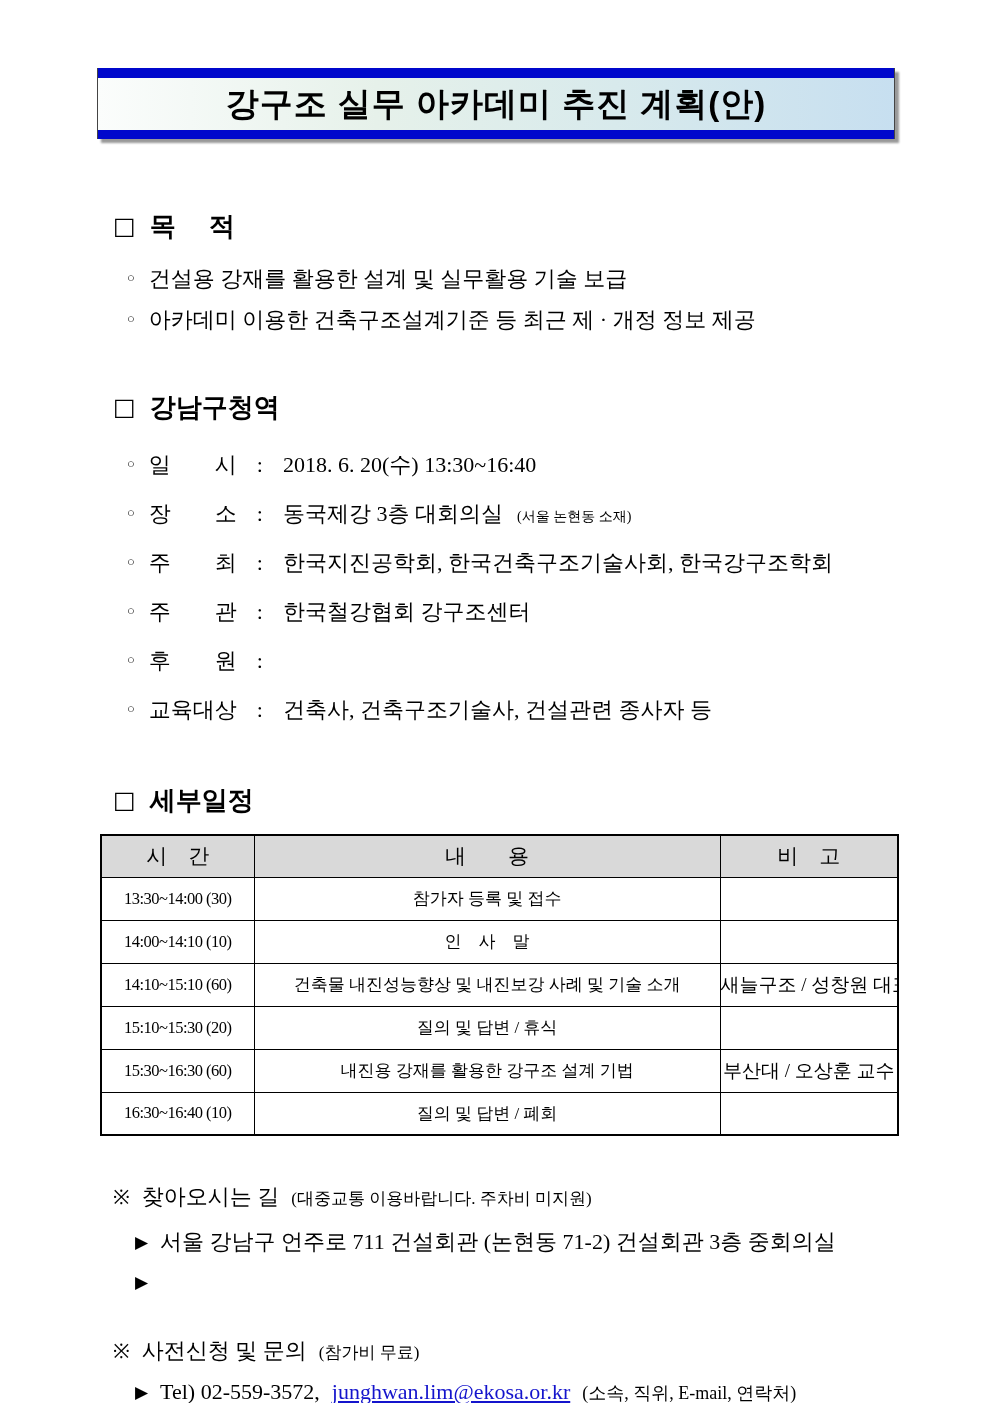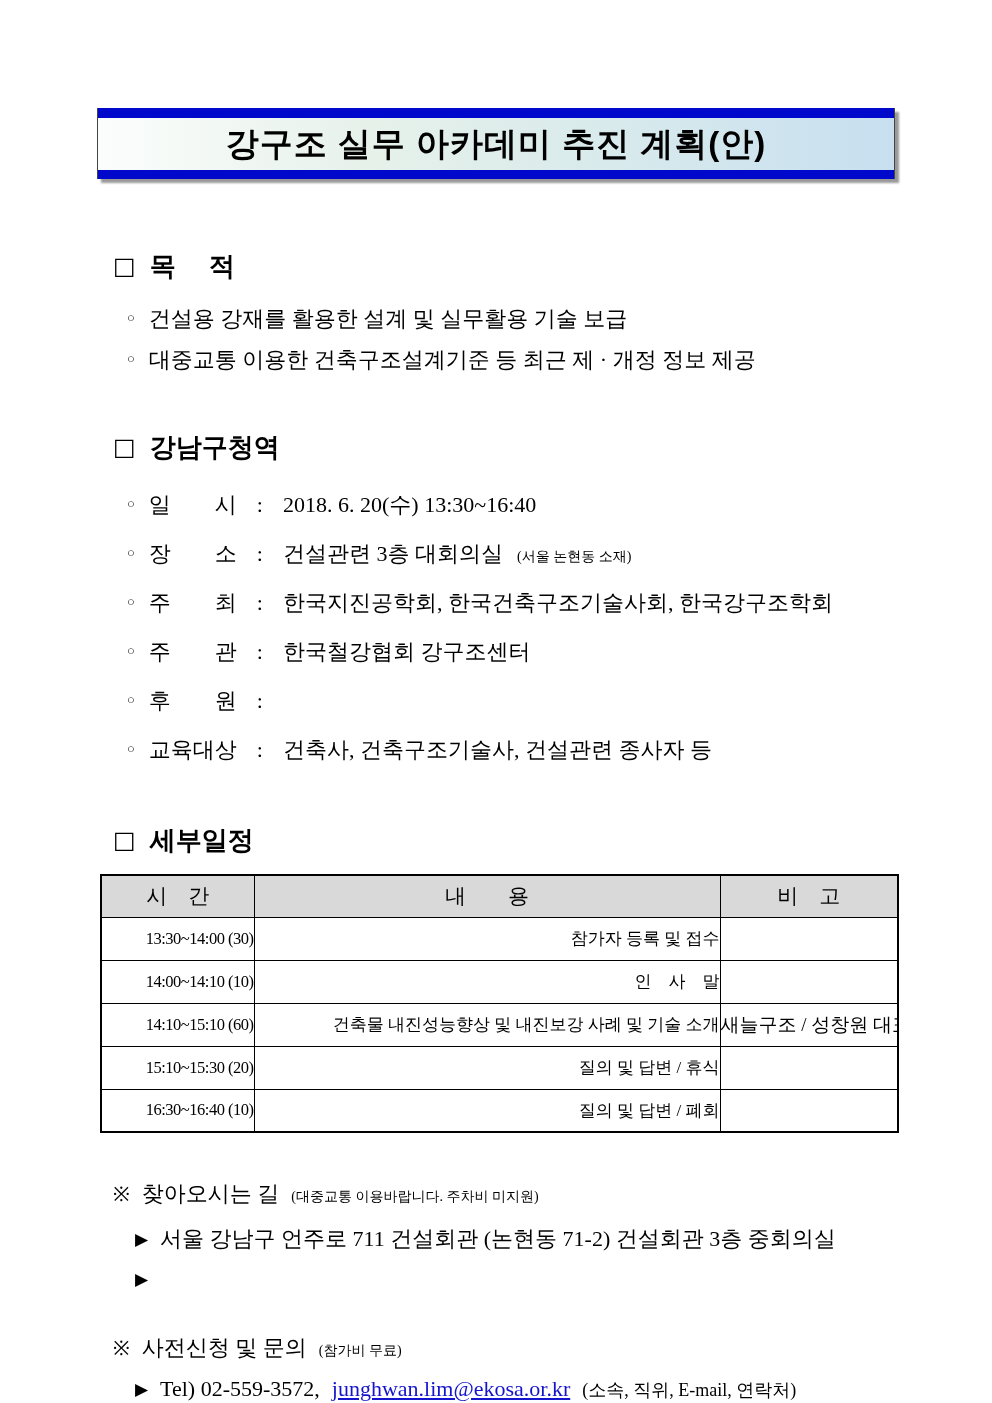--- a/index.html
+++ b/index.html
@@ -8,21 +8,21 @@
     width: 992px; height: 1403px;
     font-family: "Liberation Serif", serif;
     color: #000000;
     position: relative;
     overflow: hidden;
   }
   .page { width: 992px; height: 1403px; position: relative; }
 
   
   .banner {
-    margin: 108px 97px 0 97px;
+    margin: 68px 97px 0 97px;
     border-left: 1px solid #444;
     border-right: 1px solid #444;
     box-shadow: 4px 4px 2px rgba(0,0,0,0.40);
   }
   .banner .bar-top { height: 10px; background: #0008cc; }
   .banner .bar-bottom { height: 9px; background: #0008cc; }
   .banner .banner-body {
     height: 52px;
     background: linear-gradient(90deg, #fbfdfc 0%, #e6f1ea 35%, #d8eaec 65%, #c7dff0 100%);
     display: flex; align-items: center; justify-content: center;
@@ -80,33 +80,33 @@
     text-align: center; vertical-align: middle;
     overflow: hidden; white-space: pre;
   }
   .schedule-table { border: 2px solid #000; }
   .schedule-table th {
     background: #d9d9d9;
     font-family: "Liberation Serif", serif;
     font-weight: normal; font-size: 21px;
     height: 42px;
   }
-  .schedule-table td { height: 43px; text-align: right; }
+  .schedule-table td { height: 43px; }
   td.cell-time { font-size: 16.5px; letter-spacing: -0.5px; }
   td.cell-content { font-size: 17px; }
   td.cell-remark { font-size: 19px; }
 
   
   .note-section { margin-left: 113px; }
   .note-heading {
     display: flex; align-items: baseline; gap: 12px;
     font-size: 22px; white-space: pre;
   }
   .ref-marker { font-size: 20px; }
-  .note-small { font-size: 14px; }
+  .note-small { font-size: 17px; }
   .arrow-list { margin: 10px 0 0 135px; }
   .arrow-item {
     display: flex; align-items: baseline; gap: 12px;
     font-size: 22px; line-height: 40px; white-space: pre;
   }
   .arrow-marker { font-size: 17px; position: relative; top: -1px; }
   .email-link { color: #1414cc; text-decoration: underline; }
   .contact-suffix { font-size: 18px; }
 
   .mt-purpose  { margin-top: 70px; }
@@ -128,30 +128,30 @@
     </div>
     <div class="bar-bottom"></div>
   </div>
 
   <div class="section-heading mt-purpose">
     <span class="square-marker">□</span>
     <span>목　 적</span>
   </div>
   <div class="bullet-list" id="purpose-list">
       <div class="bullet-item"><span class="circle-marker">○</span><span>건설용 강재를 활용한 설계 및 실무활용 기술 보급</span></div>
-      <div class="bullet-item"><span class="circle-marker">○</span><span>대중교통 이용한 건축구조설계기준 등 최근 제 · 개정 정보 제공</span></div>
+      <div class="bullet-item"><span class="circle-marker">○</span><span>아카데미 이용한 건축구조설계기준 등 최근 제 · 개정 정보 제공</span></div>
     </div>
 
   <div class="section-heading mt-overview">
     <span class="square-marker">□</span>
     <span>강남구청역</span>
   </div>
   <div class="overview-list" id="overview-list">
       <div class="overview-item"><span class="circle-marker">○</span><span class="overview-label">일　　시</span><span class="overview-colon">:</span><span>2018. 6. 20(수) 13:30~16:40</span></div>
-      <div class="overview-item"><span class="circle-marker">○</span><span class="overview-label">장　　소</span><span class="overview-colon">:</span><span>건설관련 3층 대회의실</span><span class="overview-note">(서울 논현동 소재)</span></div>
+      <div class="overview-item"><span class="circle-marker">○</span><span class="overview-label">장　　소</span><span class="overview-colon">:</span><span>동국제강 3층 대회의실</span><span class="overview-note">(서울 논현동 소재)</span></div>
       <div class="overview-item"><span class="circle-marker">○</span><span class="overview-label">주　　최</span><span class="overview-colon">:</span><span>한국지진공학회, 한국건축구조기술사회, 한국강구조학회</span></div>
       <div class="overview-item"><span class="circle-marker">○</span><span class="overview-label">주　　관</span><span class="overview-colon">:</span><span>한국철강협회 강구조센터</span></div>
       <div class="overview-item"><span class="circle-marker">○</span><span class="overview-label">후　　원</span><span class="overview-colon">:</span></div>
       <div class="overview-item"><span class="circle-marker">○</span><span class="overview-label">교육대상</span><span class="overview-colon">:</span><span>건축사, 건축구조기술사, 건설관련 종사자 등</span></div>
     </div>
 
   <div class="section-heading mt-schedule">
     <span class="square-marker">□</span>
     <span>세부일정</span>
   </div>
@@ -183,20 +183,25 @@
           <td class="cell-time">14:10~15:10 (60)</td>
           <td class="cell-content">건축물 내진성능향상 및 내진보강 사례 및 기술 소개</td>
           <td class="cell-remark">새늘구조 / 성창원 대표</td>
         </tr>
         <tr>
           <td class="cell-time">15:10~15:30 (20)</td>
           <td class="cell-content">질의 및 답변 / 휴식</td>
           <td class="cell-remark"></td>
         </tr>
         <tr>
+          <td class="cell-time">15:30~16:30 (60)</td>
+          <td class="cell-content">내진용 강재를 활용한 강구조 설계 기법</td>
+          <td class="cell-remark">부산대 / 오상훈 교수</td>
+        </tr>
+        <tr>
           <td class="cell-time">16:30~16:40 (10)</td>
           <td class="cell-content">질의 및 답변 / 폐회</td>
           <td class="cell-remark"></td>
         </tr>
       </tbody>
   </table>
 
   <div class="note-section mt-access">
     <div class="note-heading">
       <span class="ref-marker">※</span>

